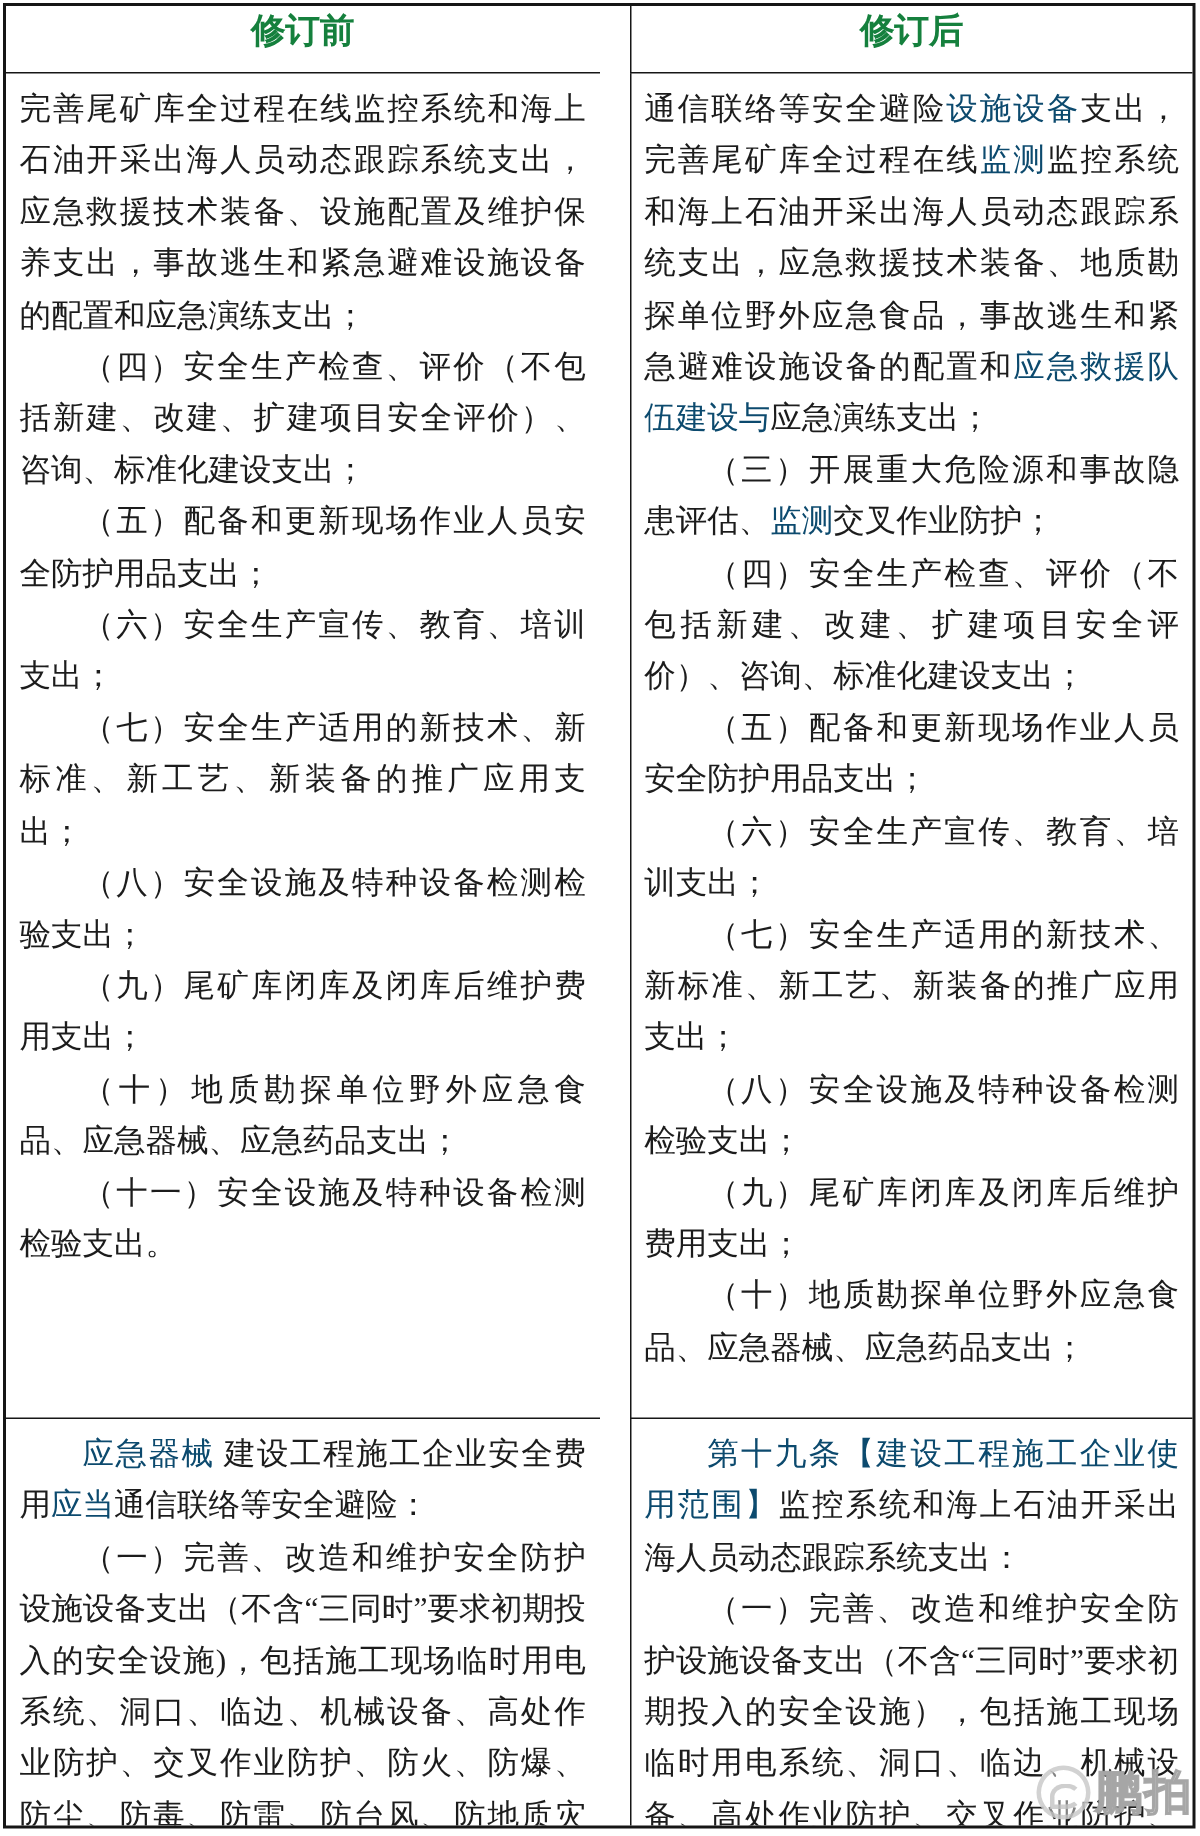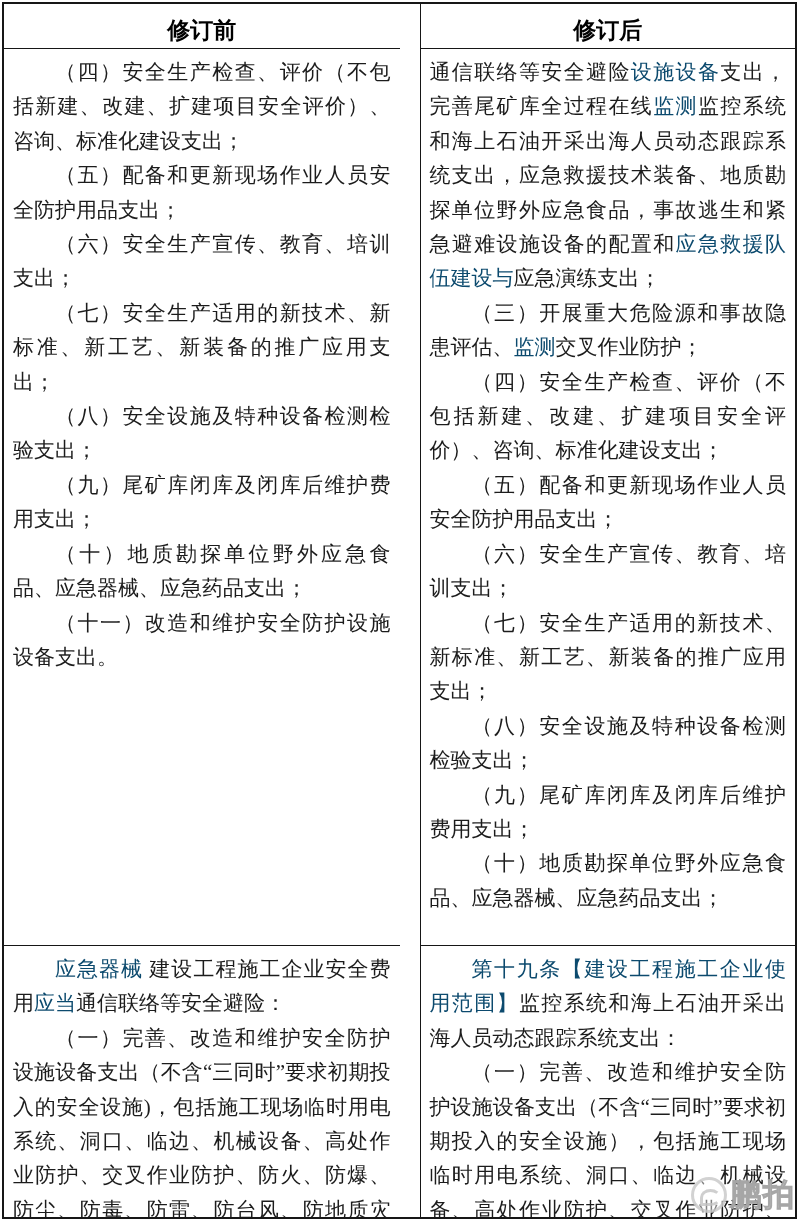--- a/index.html
+++ b/index.html
@@ -16,22 +16,22 @@
     grid-template-columns: 1fr 1fr;
     grid-template-rows: 45px 897px 1fr;
   }
   .cell {
     overflow: hidden; padding: 6px 9px 0 9px;
     color: #1c1c1c; font-size: 21px; line-height: 34.4px;
     text-align: justify; text-justify: inter-character;
   }
   .col-right { border-left: 1.5px solid #161616; margin-left: 20px; }
   .hdr {
-    display: flex; align-items: flex-end; justify-content: center;
-    font-weight: bold; font-size: 23px; color: #000000;
+    display: flex; align-items: flex-start; justify-content: center;
+    font-weight: bold; font-size: 23px; color: #15803d;
     border-bottom: 1.5px solid #161616; padding: 0;
   }
   .row1 { border-bottom: 1.5px solid #161616; }
   .para { margin: 0; }
   .para.indent { text-indent: 2em; }
   .b { font-weight: normal; color: #0c4a6e; }
   .watermark {
     position: absolute; right: 4px; bottom: 8px; z-index: 5;
     display: flex; align-items: center; gap: 3px;
   }
@@ -59,28 +59,29 @@
   <div class="tbl">
 
     <div class="cell hdr">
       <span>修订前</span>
     </div>
     <div class="cell hdr col-right">
       <span>修订后</span>
     </div>
 
     <div class="cell row1">
+        <p class="para"><span>完善尾矿库全过程在线监控系统和海上石油开采出海人员动态跟踪系统支出，应急救援技术装备、设施配置及维护保养支出，事故逃生和紧急避难设施设备的配置和应急演练支出；</span></p>
         <p class="para indent"><span>（四）安全生产检查、评价（不包括新建、改建、扩建项目安全评价）、咨询、标准化建设支出；</span></p>
         <p class="para indent"><span>（五）配备和更新现场作业人员安全防护用品支出；</span></p>
         <p class="para indent"><span>（六）安全生产宣传、教育、培训支出；</span></p>
         <p class="para indent"><span>（七）安全生产适用的新技术、新标准、新工艺、新装备的推广应用支出；</span></p>
         <p class="para indent"><span>（八）安全设施及特种设备检测检验支出；</span></p>
         <p class="para indent"><span>（九）尾矿库闭库及闭库后维护费用支出；</span></p>
         <p class="para indent"><span>（十）地质勘探单位野外应急食品、应急器械、应急药品支出；</span></p>
-        <p class="para indent"><span>（十一）改造和维护安全防护设施设备支出。</span></p>
+        <p class="para indent"><span>（十一）安全设施及特种设备检测检验支出。</span></p>
       </div>
     <div class="cell row1 col-right">
         <p class="para"><span>通信联络等安全避险</span><span class="b">设施设备</span><span>支出，完善尾矿库全过程在线</span><span class="b">监测</span><span>监控系统和海上石油开采出海人员动态跟踪系统支出，应急救援技术装备、地质勘探单位野外应急食品，事故逃生和紧急避难设施设备的配置和</span><span class="b">应急救援队伍建设与</span><span>应急演练支出；</span></p>
         <p class="para indent"><span>（三）开展重大危险源和事故隐患评估、</span><span class="b">监测</span><span>交叉作业防护；</span></p>
         <p class="para indent"><span>（四）安全生产检查、评价（不包括新建、改建、扩建项目安全评价）、咨询、标准化建设支出；</span></p>
         <p class="para indent"><span>（五）配备和更新现场作业人员安全防护用品支出；</span></p>
         <p class="para indent"><span>（六）安全生产宣传、教育、培训支出；</span></p>
         <p class="para indent"><span>（七）安全生产适用的新技术、新标准、新工艺、新装备的推广应用支出；</span></p>
         <p class="para indent"><span>（八）安全设施及特种设备检测检验支出；</span></p>
         <p class="para indent"><span>（九）尾矿库闭库及闭库后维护费用支出；</span></p>

